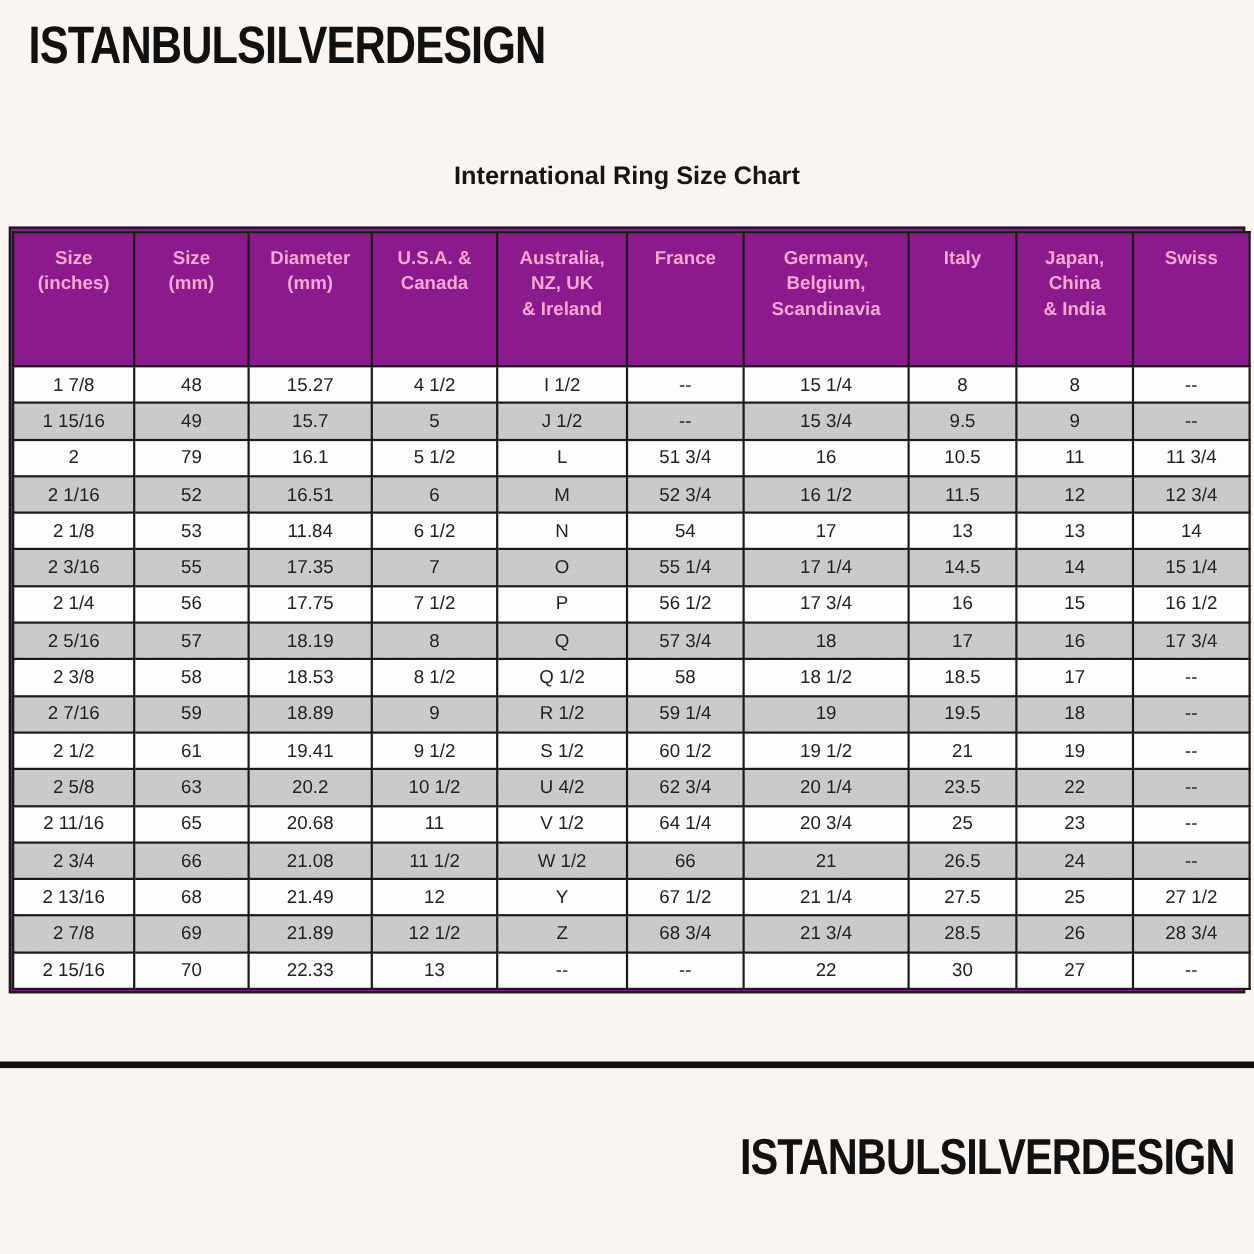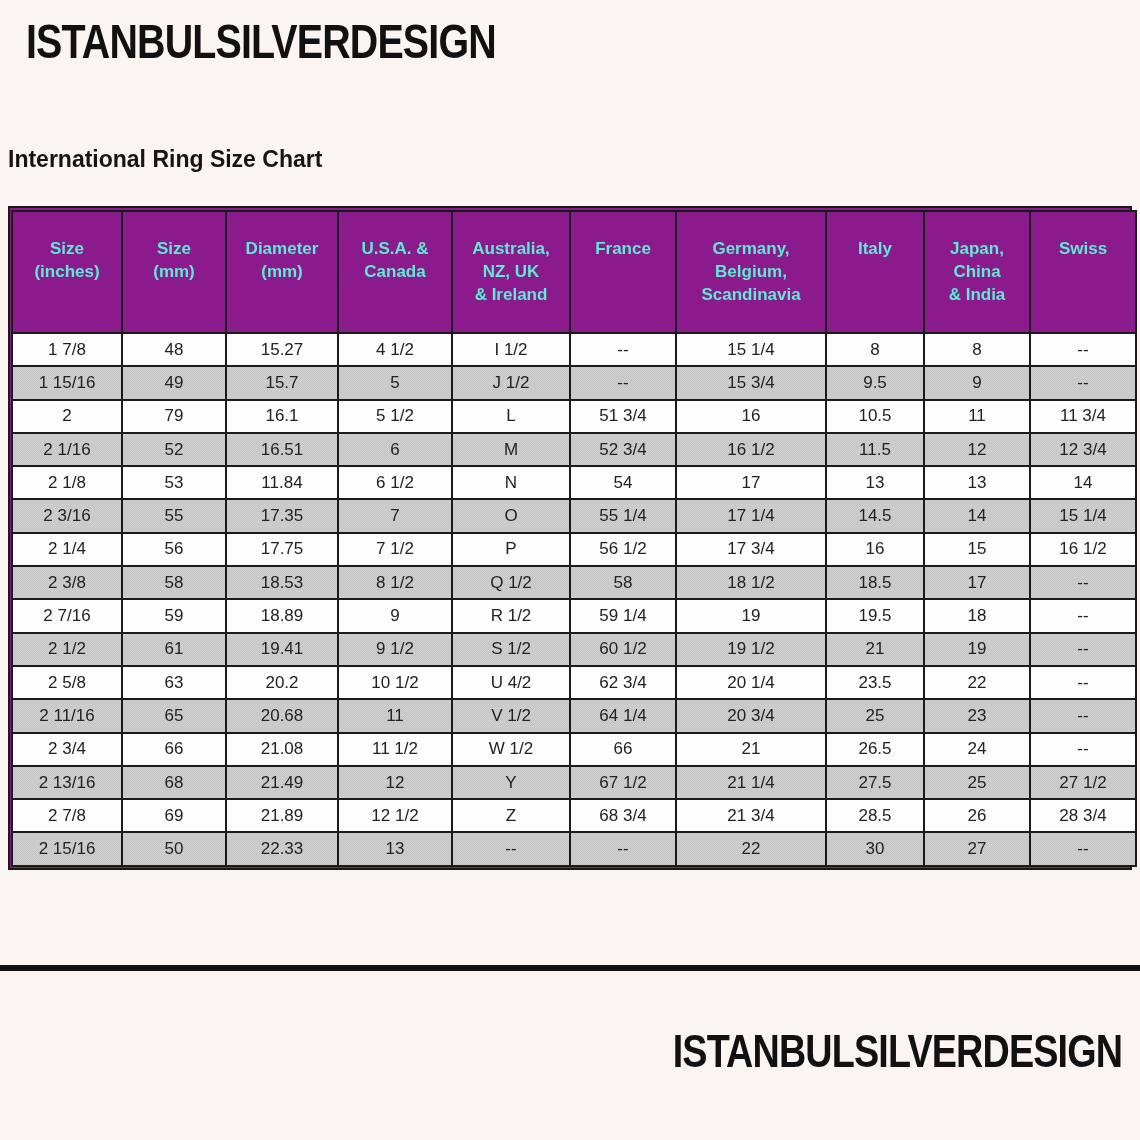--- a/index.html
+++ b/index.html
@@ -21,42 +21,43 @@
     font-size:48px;
     transform-origin:left top;
   }
   #brand-bottom{
     position:absolute;right:18px;top:1024px;
     font-size:46px;
     transform-origin:right top;
   }
   #chart-title{
     position:absolute;left:8px;top:146px;width:1124px;
+    text-align:center;
     font-size:23px;font-weight:700;color:#151515;
   }
   #table-wrap{
     position:absolute;left:8px;top:206px;width:1124px;
     background:#8B1A8C;
     border:2px solid #1a1a1a;
     padding:2px 1px 1px 1px;
     box-sizing:border-box;
   }
   table{
     border-collapse:collapse;
     width:100%;
     table-layout:fixed;
   }
   th{
     background:#8B1A8C;
-    color:#5eead4;
+    color:#f9a8d4;
     font-size:17px;font-weight:700;
     line-height:1.35;
     white-space:pre-line;
     vertical-align:top;
-    padding-top:26px;
+    padding-top:12px;
     height:122px;
     box-sizing:border-box;
     border:2px solid #1a1a1a;
     text-align:center;
   }
   td{
     height:31.3px;
     border:2px solid #1a1a1a;
     text-align:center;
     vertical-align:middle;
@@ -199,20 +200,32 @@
           <td>17.75</td>
           <td>7 1/2</td>
           <td>P</td>
           <td>56 1/2</td>
           <td>17 3/4</td>
           <td>16</td>
           <td>15</td>
           <td>16 1/2</td>
         </tr>
         <tr>
+          <td>2 5/16</td>
+          <td>57</td>
+          <td>18.19</td>
+          <td>8</td>
+          <td>Q</td>
+          <td>57 3/4</td>
+          <td>18</td>
+          <td>17</td>
+          <td>16</td>
+          <td>17 3/4</td>
+        </tr>
+        <tr>
           <td>2 3/8</td>
           <td>58</td>
           <td>18.53</td>
           <td>8 1/2</td>
           <td>Q 1/2</td>
           <td>58</td>
           <td>18 1/2</td>
           <td>18.5</td>
           <td>17</td>
           <td>--</td>
@@ -296,21 +309,21 @@
           <td>12 1/2</td>
           <td>Z</td>
           <td>68 3/4</td>
           <td>21 3/4</td>
           <td>28.5</td>
           <td>26</td>
           <td>28 3/4</td>
         </tr>
         <tr>
           <td>2 15/16</td>
-          <td>50</td>
+          <td>70</td>
           <td>22.33</td>
           <td>13</td>
           <td>--</td>
           <td>--</td>
           <td>22</td>
           <td>30</td>
           <td>27</td>
           <td>--</td>
         </tr>
       </tbody>

